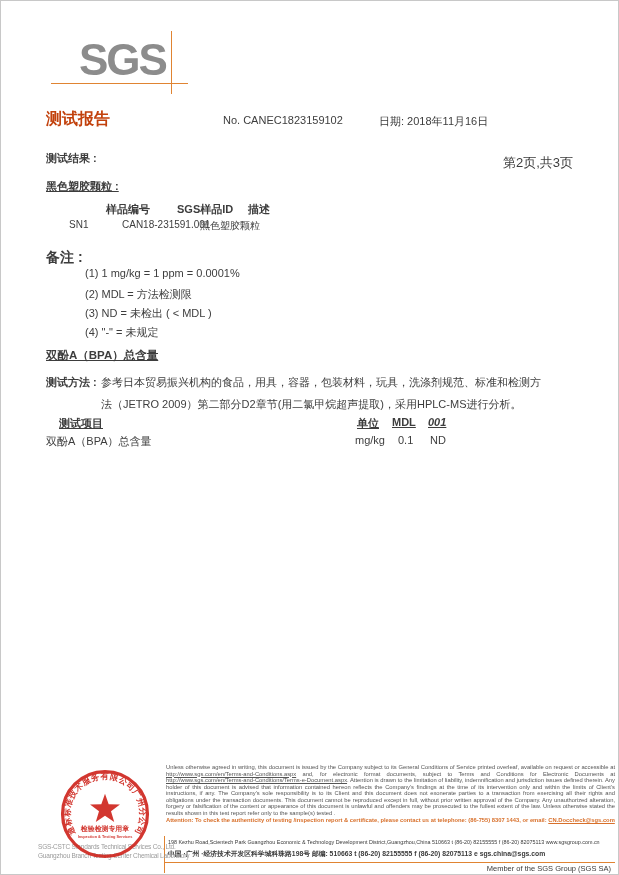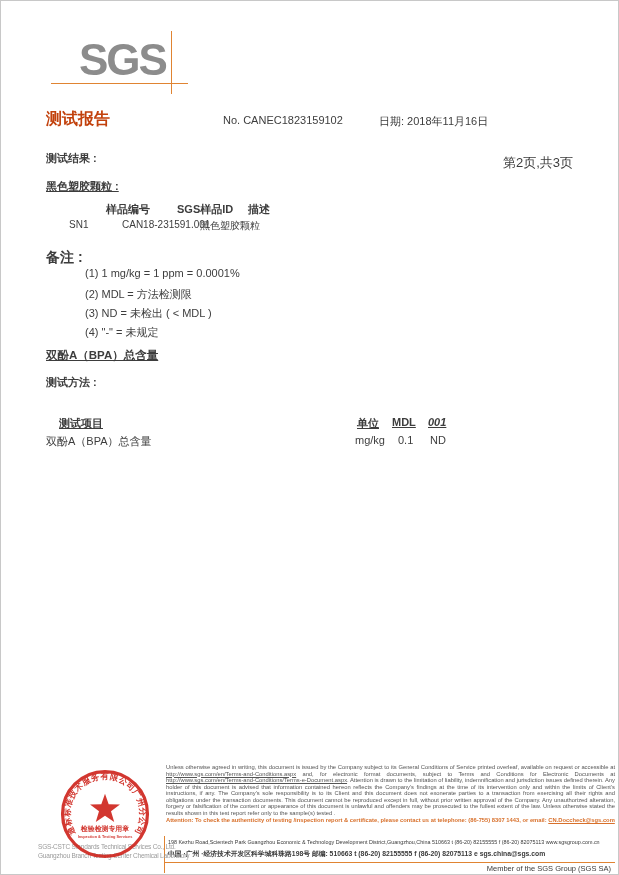--- a/index.html
+++ b/index.html
@@ -89,20 +89,22 @@
   <div class="abs s-v s-v3">黑色塑胶颗粒</div>
 
   <div class="abs remarks-label">备注 :</div>
   <div class="abs note note-1">(1) 1 mg/kg = 1 ppm = 0.0001%</div>
   <div class="abs note note-2">(2) MDL = 方法检测限</div>
   <div class="abs note note-3">(3) ND = 未检出 ( &lt; MDL )</div>
   <div class="abs note note-4">(4) "-" = 未规定</div>
 
   <div class="abs bpa-heading">双酚A（BPA）总含量</div>
   <div class="abs method-label">测试方法 :</div>
+  <div class="abs method-l1">参考日本贸易振兴机构的食品，用具，容器，包装材料，玩具，洗涤剂规范、标准和检测方</div>
+  <div class="abs method-l2">法（JETRO 2009）第二部分D2章节(用二氯甲烷超声提取)，采用HPLC-MS进行分析。</div>
 
   <div class="abs t-h t-h1">测试项目</div>
   <div class="abs t-h t-h2">单位</div>
   <div class="abs t-h t-h3">MDL</div>
   <div class="abs t-h t-h4">001</div>
   <div class="abs t-v t-v1">双酚A（BPA）总含量</div>
   <div class="abs t-v t-v2">mg/kg</div>
   <div class="abs t-v t-v3">0.1</div>
   <div class="abs t-v t-v4">ND</div>
 

